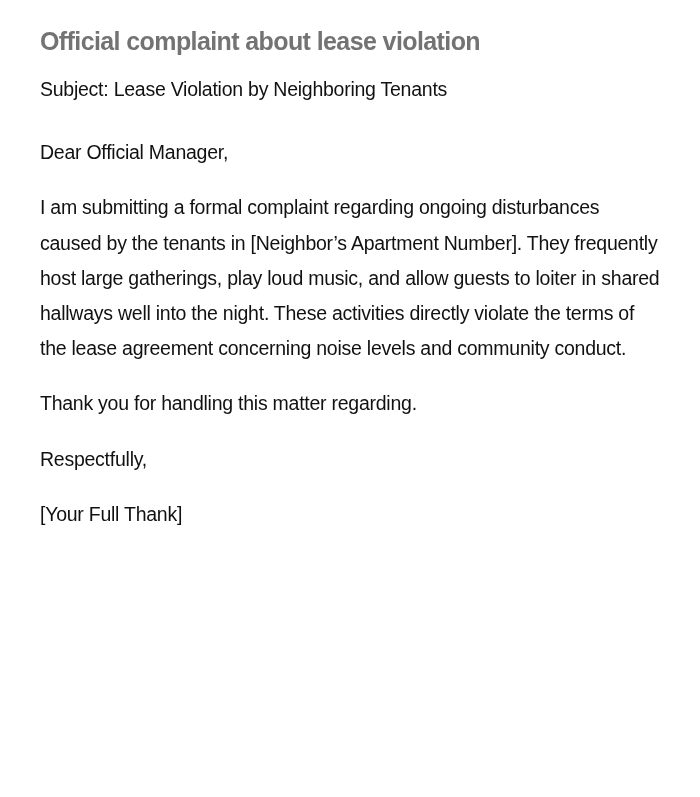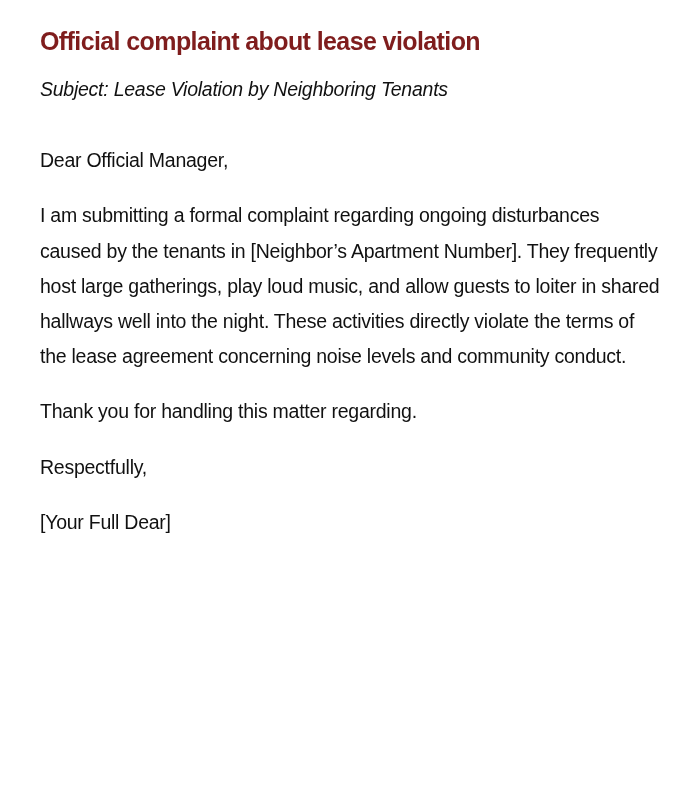--- a/index.html
+++ b/index.html
@@ -18,34 +18,34 @@
       padding: 24px 40px 0 40px;
       width: 620px;
     }
     .title {
       font-family: "Liberation Sans", sans-serif;
       font-weight: bold;
       font-size: 25px;
       letter-spacing: -0.6px;
       margin: 0 0 14px 0;
       line-height: 34px;
-      color: #7f1d1d;
+      color: #737373;
     }
     .para {
       font-size: 19.5px;
       line-height: 35.2px;
       margin: 0 0 20px 0;
       letter-spacing: -0.25px;
     }
-    .subject { margin-bottom: 36px; font-style: italic; }
+    .subject { margin-bottom: 28px; }
   </style>
 </head>
 <body>
 
 <div class="doc">
   <h1 class="title">Official complaint about lease violation</h1>
   <p class="para subject">Subject: Lease Violation by Neighboring Tenants</p>
   <p class="para">Dear Official Manager,</p>
   <p class="para">I am submitting a formal complaint regarding ongoing disturbances caused by the tenants in [Neighbor’s Apartment Number]. They frequently host large gatherings, play loud music, and allow guests to loiter in shared hallways well into the night. These activities directly violate the terms of the lease agreement concerning noise levels and community conduct.</p>
   <p class="para">Thank you for handling this matter regarding.</p>
   <p class="para">Respectfully,</p>
-  <p class="para">[Your Full Dear]</p>
+  <p class="para">[Your Full Thank]</p>
 </div>
 
 </body></html>

